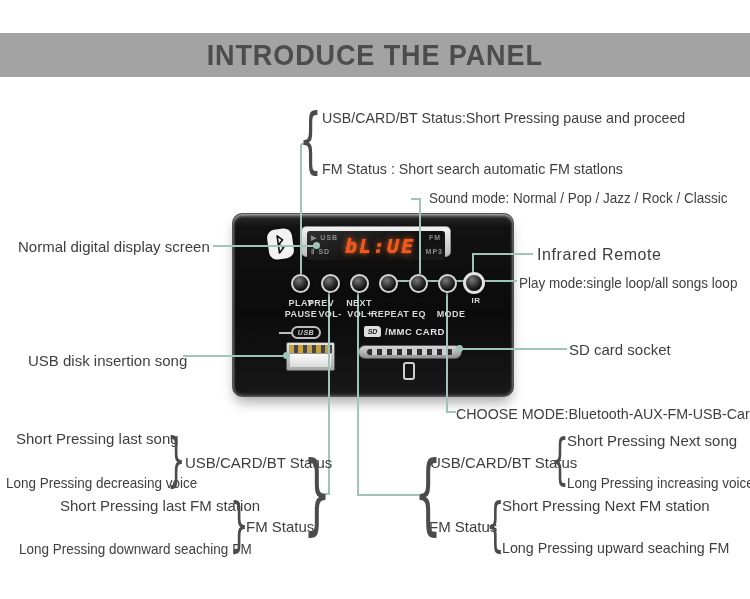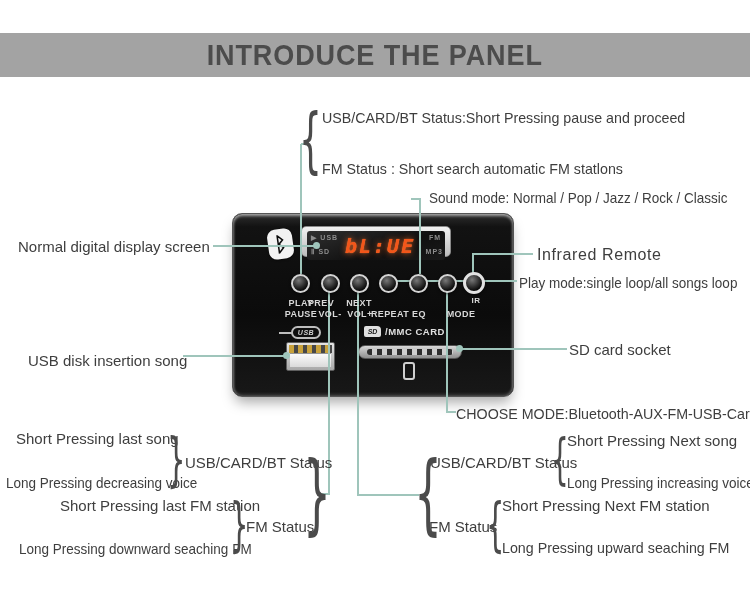--- a/index.html
+++ b/index.html
@@ -149,21 +149,21 @@
     <div class="btn btn-ir" style="left:230px;top:58px"></div>
 
     <span class="blabel" style="left:68px;top:84px">PLAY</span>
     <span class="blabel" style="left:88px;top:84px">PREV</span>
     <span class="blabel" style="left:126px;top:84px">NEXT</span>
     <span class="blabel" style="left:68px;top:95px">PAUSE</span>
     <span class="blabel" style="left:97px;top:95px">VOL-</span>
     <span class="blabel" style="left:127px;top:95px">VOL+</span>
     <span class="blabel" style="left:157px;top:95px">REPEAT</span>
     <span class="blabel" style="left:186px;top:95px">EQ</span>
-    <span class="blabel" style="left:228px;top:95px">MODE</span>
+    <span class="blabel" style="left:218px;top:95px">MODE</span>
     <span class="blabel" style="left:243px;top:82px;font-size:8px">IR</span>
 
     <div class="usb-logo-tail"></div>
     <div class="usb-logo">USB</div>
     <div class="usb-port">
       <div class="usb-pins"></div>
       <div class="usb-tongue"></div>
     </div>
 
     <div class="sd-logo">SD</div>

